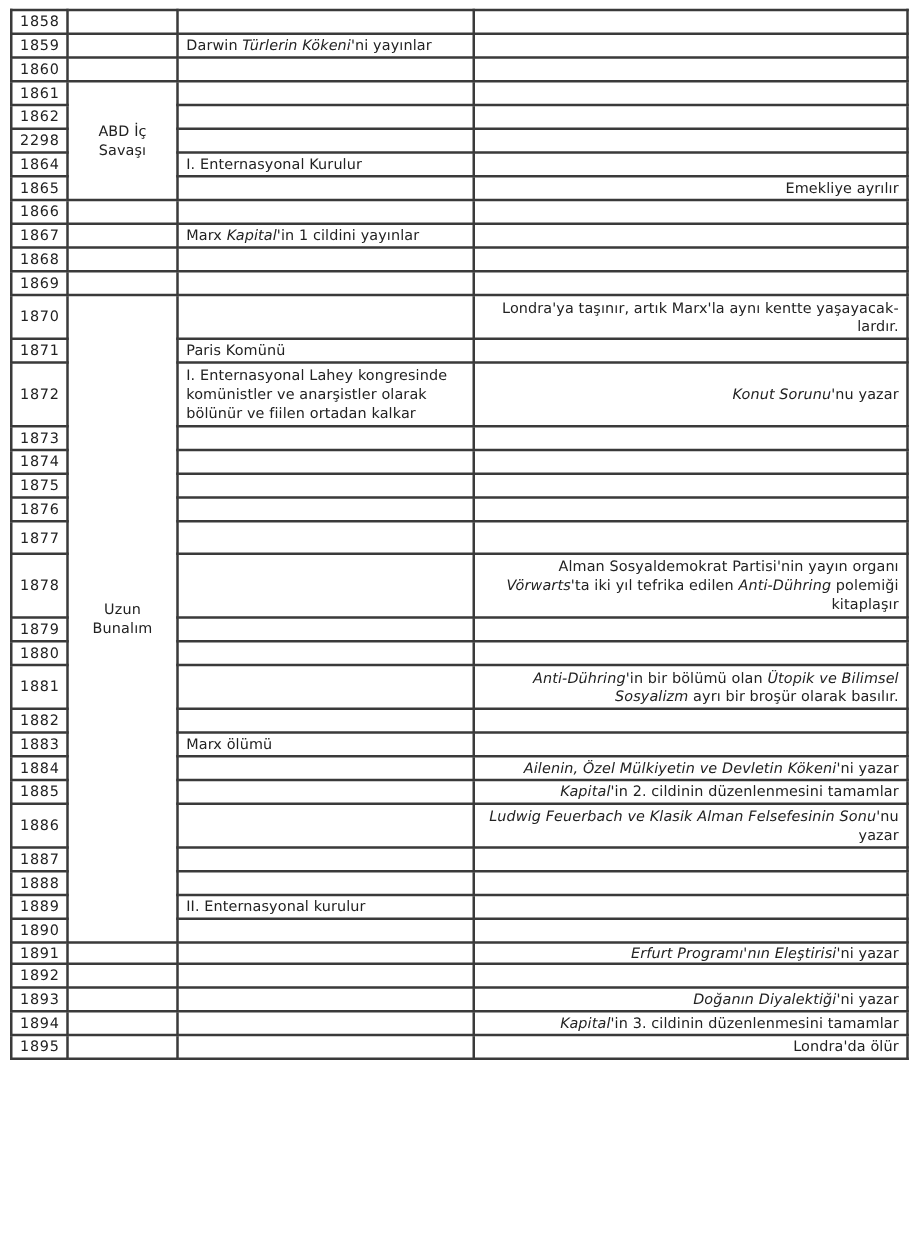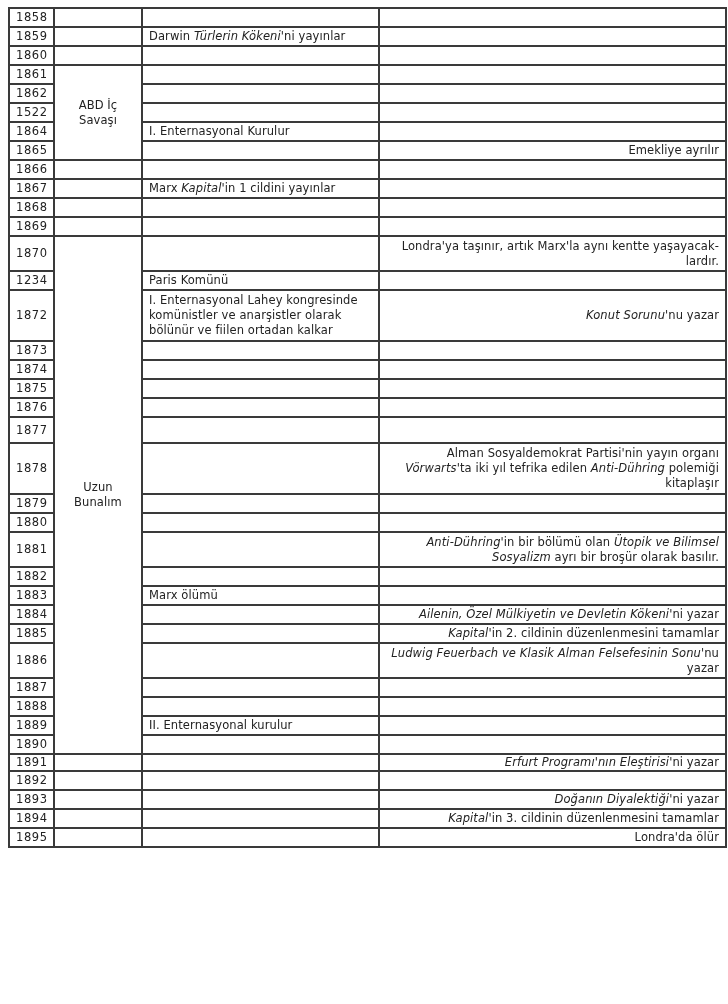--- a/index.html
+++ b/index.html
@@ -65,21 +65,21 @@
         <td class="period" rowspan="5">ABD İç Savaşı</td>
         <td class="world"></td>
         <td class="life"></td>
       </tr>
       <tr style="height: 19px; text-align: center;">
         <td class="year">1862</td>
         <td class="world"></td>
         <td class="life"></td>
       </tr>
       <tr style="height: 19px;">
-        <td class="year">1522</td>
+        <td class="year">2298</td>
         <td class="world"></td>
         <td class="life"></td>
       </tr>
       <tr style="height: 19px;">
         <td class="year">1864</td>
         <td class="world">I. Enternasyonal Kurulur</td>
         <td class="life"></td>
       </tr>
       <tr style="height: 19px;">
         <td class="year">1865</td>
@@ -110,21 +110,21 @@
         <td class="world"></td>
         <td class="life"></td>
       </tr>
       <tr style="height: 35px;">
         <td class="year">1870</td>
         <td class="period" rowspan="21">Uzun Bunalım</td>
         <td class="world"></td>
         <td class="life">Londra'ya taşınır, artık Marx'la aynı kentte yaşayacak-lardır.</td>
       </tr>
       <tr style="height: 19px;">
-        <td class="year">1234</td>
+        <td class="year">1871</td>
         <td class="world">Paris Komünü</td>
         <td class="life"></td>
       </tr>
       <tr style="height: 51px;">
         <td class="year">1872</td>
         <td class="world">I. Enternasyonal Lahey kongresinde komünistler ve anarşistler olarak bölünür ve fiilen ortadan kalkar</td>
         <td class="life"><em>Konut Sorunu</em><span>'nu yazar</span></td>
       </tr>
       <tr style="height: 19px;">
         <td class="year">1873</td>

